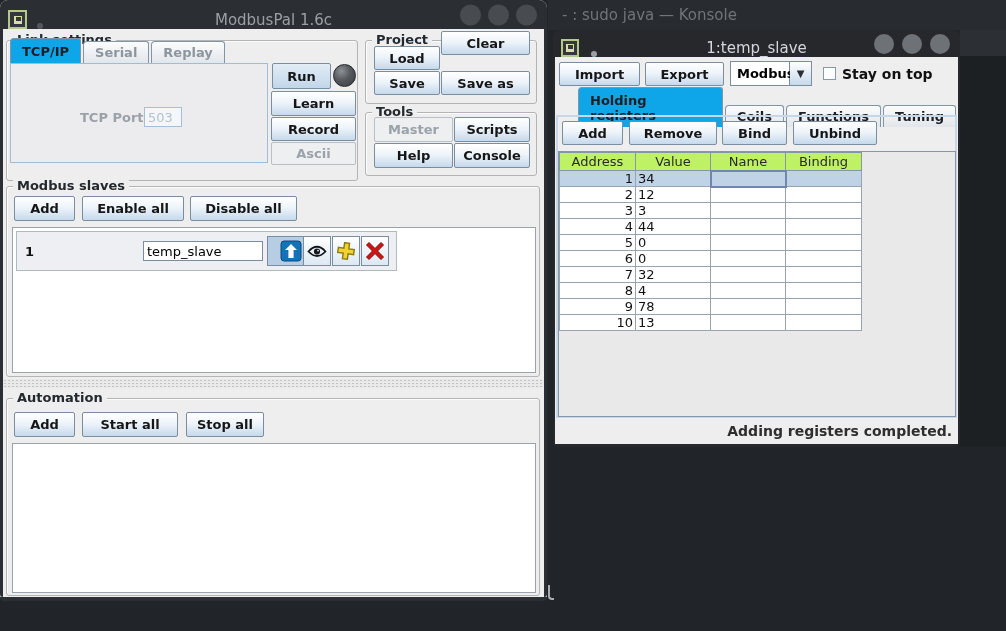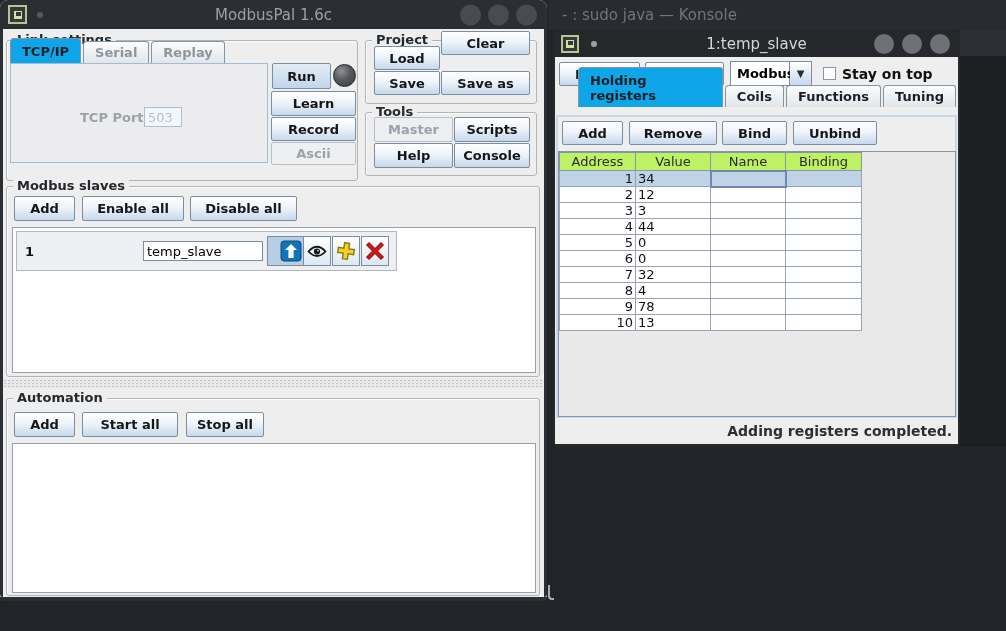--- a/index.html
+++ b/index.html
@@ -9,21 +9,21 @@
   .abs { position:absolute; }
 
   
   .konsole-bar { left:548px; top:0; width:458px; height:30px; background:#282b2f; }
   .konsole-title { position:absolute; left:14px; top:6px; font-size:15px; color:#70757b; }
   .konsole-strip { left:960px; top:30px; width:46px; height:26px; background:#2c2f34; }
   .konsole-body { left:956px; top:56px; width:50px; height:391px; background:#1d2023; }
   .konsole-corner { left:548px; top:585px; width:6px; height:15px;
                     border-left:2px solid #a9adb2; border-bottom:2px solid #a9adb2; border-radius:0 0 0 4px; }
 
-  .titlebar { position:absolute; left:0; top:0; right:0; display:flex; align-items:center; }
+  .titlebar { position:absolute; left:0; top:0; right:0; display:flex; align-items:flex-end; }
   .win-icon { width:19px; height:19px; border:2px solid #b5c78d; background:#34373c;
               display:flex; align-items:center; justify-content:center; }
   .win-icon-glyph { width:8px; height:8px; border:1px solid #d6dea6; border-bottom-width:3px; border-left-width:2px; }
   .title-dot { width:6px; height:6px; border-radius:50%; }
   .title-text { position:absolute; left:0; right:0; text-align:center; font-size:15px; }
   .tb-circles { position:absolute; right:10px; top:50%; transform:translateY(-50%); display:flex; gap:7px; }
   .tb-circle { width:21px; height:21px; border-radius:50%; }
 
   
   .main-window { left:0; top:0; width:547px; height:601px; background:#eeeeee;
@@ -220,21 +220,21 @@
 
     <div class="slave-content">
 
       <div class="btn" style="left:4px;top:5px;width:81px;height:24px;">Import</div>
       <div class="btn" style="left:90px;top:5px;width:79px;height:24px;">Export</div>
       <div class="combo-label" style="left:175px;top:4px;width:60px;height:25px;">Modbus</div>
       <div class="combo-arrow" style="left:235px;top:4px;width:22px;height:25px;">▼</div>
       <div class="checkbox" style="left:268px;top:10px;"></div>
       <span class="plainlabel" style="left:287px;top:9px;font-size:14px;">Stay on top</span>
 
-      <div class="tabs" style="left:2px;top:28px;height:22px;padding-left:21px;">
+      <div class="tabs" style="left:2px;top:48px;height:22px;padding-left:21px;">
         <span class="tab selected">Holding registers</span>
         <span class="tab">Coils</span>
         <span class="tab">Functions</span>
         <span class="tab">Tuning</span>
       </div>
       <div class="tabframe" style="left:1px;top:58px;width:401px;height:303px;"></div>
 
       <div class="btn" style="left:7px;top:64px;width:61px;height:24px;">Add</div>
       <div class="btn" style="left:74px;top:64px;width:88px;height:24px;">Remove</div>
       <div class="btn" style="left:167px;top:64px;width:65px;height:24px;">Bind</div>

